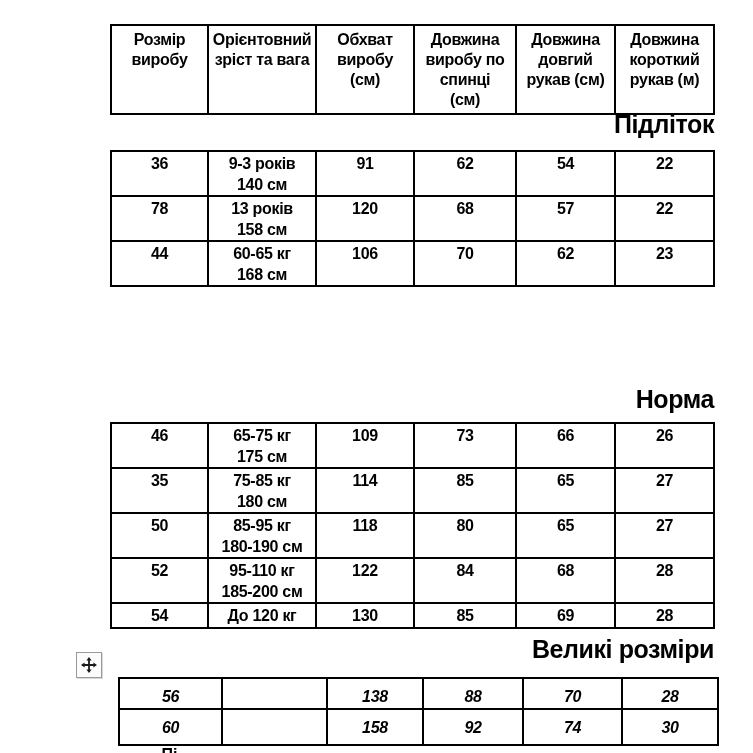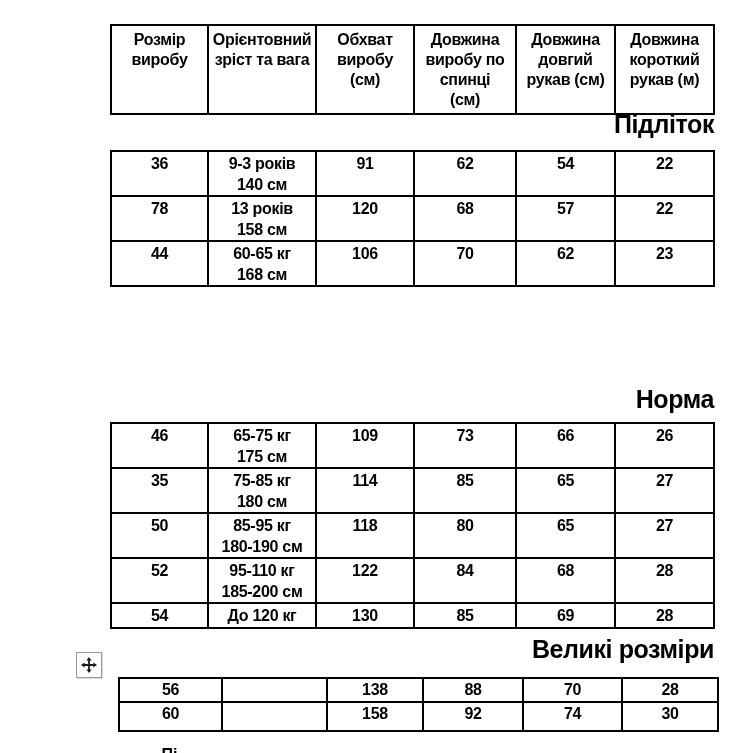--- a/index.html
+++ b/index.html
@@ -27,21 +27,21 @@
     font-size:16px;
     font-weight:bold;
     line-height:21px;
     letter-spacing:-0.3px;
     padding:1px 2px 0 2px;
     overflow:hidden;
   }
   .hdr td{height:83px;line-height:20px;padding-top:4px;}
   .t-double td{height:42px;border-radius:12px;}
   .t2 tr:last-child td{height:22px;}
-  .t3 td{height:21px;line-height:20px;padding-top:1px;}
+  .t3 td{height:21px;line-height:20px;padding-top:8px;font-style:italic;}
   .t3 tr:last-child td{height:26px;}
   .title{
     position:absolute;left:110px;width:604px;
     text-align:right;
     font-size:25px;font-weight:bold;
     letter-spacing:-0.4px;
     line-height:44px;
   }
   .move-handle{
     position:absolute;

